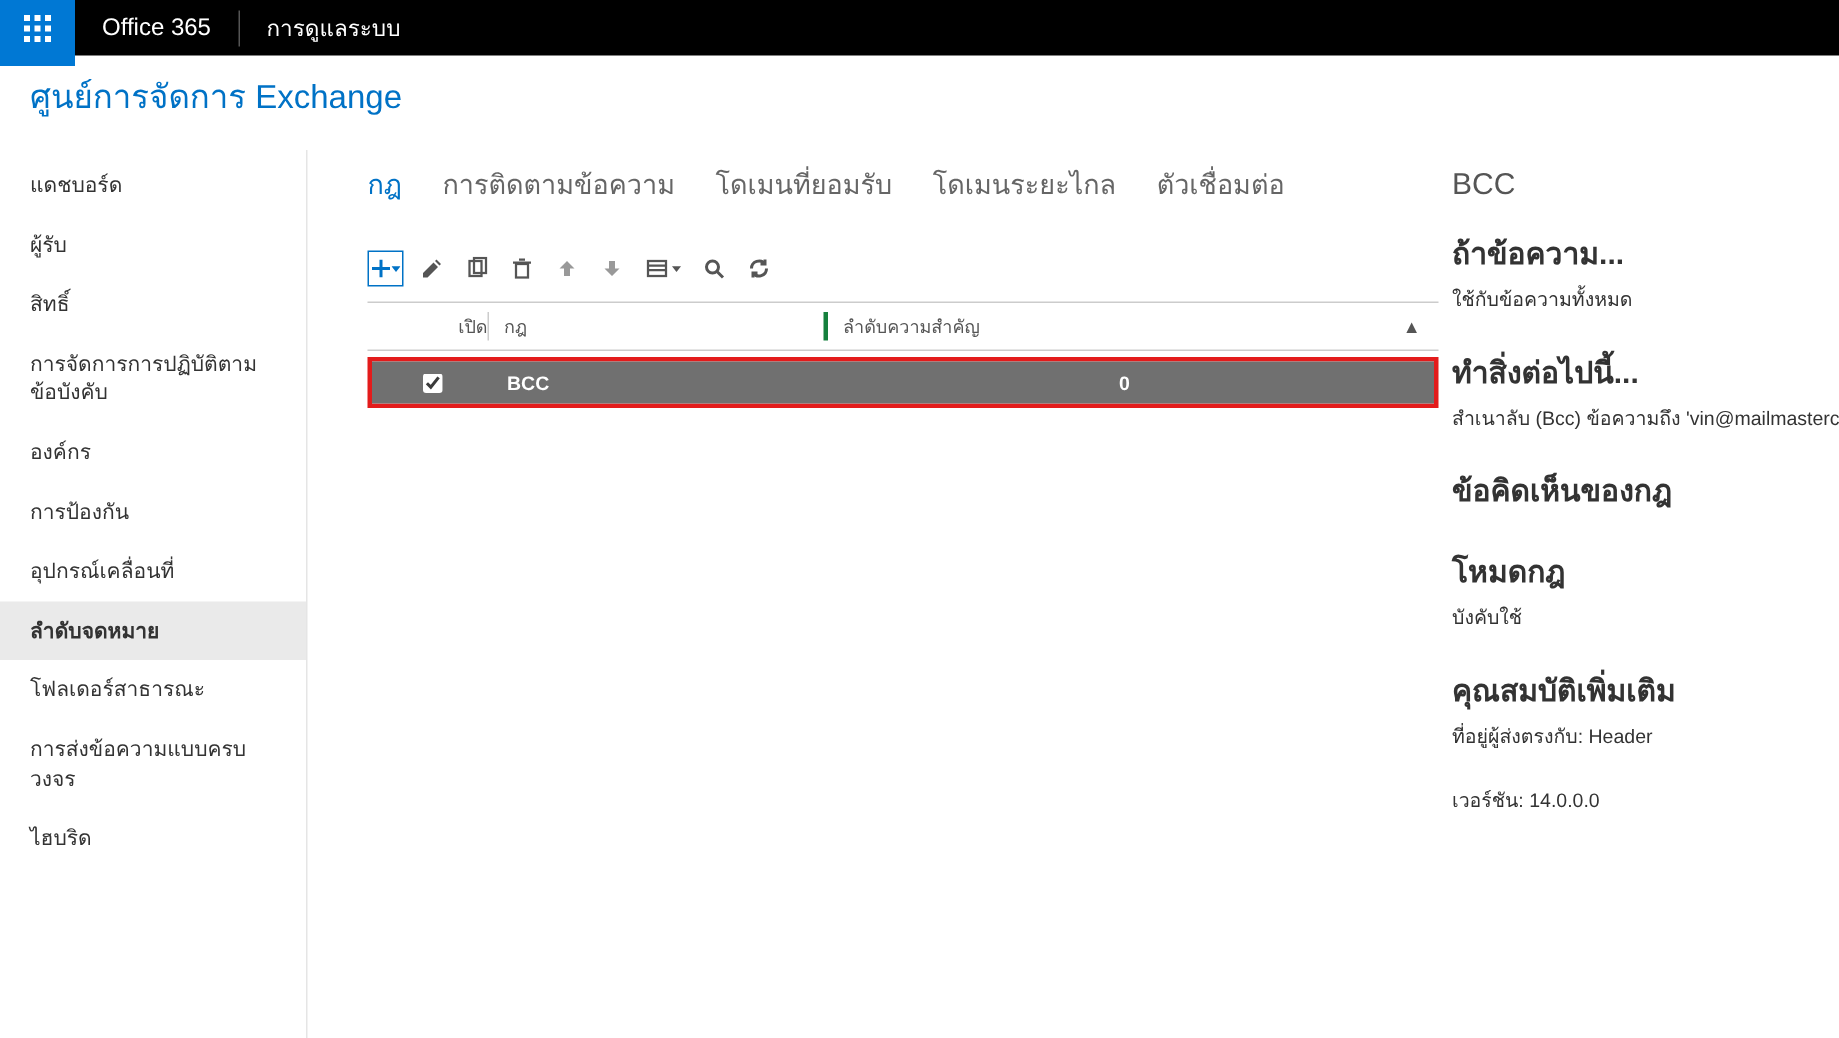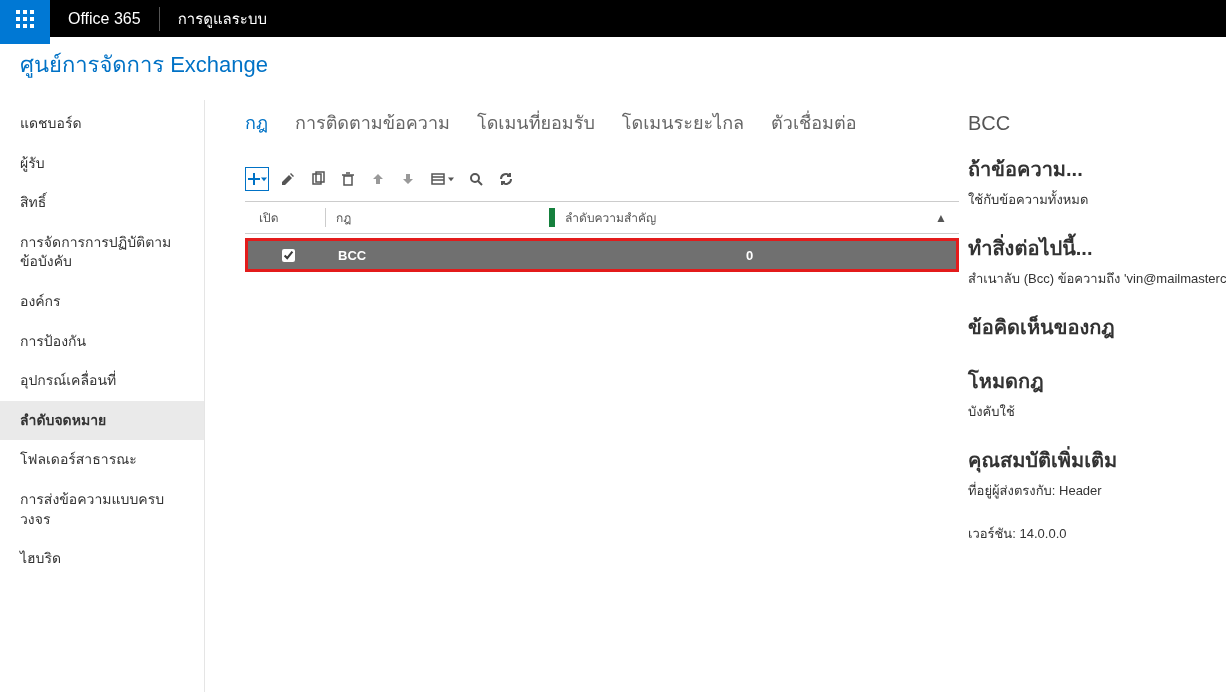--- a/index.html
+++ b/index.html
@@ -33,23 +33,23 @@
 
 .toolbar { display: flex; align-items: center; gap: 8px; padding: 6px 0 10px 0; }
 .toolbar .btn { width: 22px; height: 22px; display: inline-flex; align-items: center; justify-content: center; cursor: pointer; color: #555; }
 .toolbar .btn svg { width: 16px; height: 16px; }
 .toolbar .btn.addbtn { border: 1px solid #0072c6; color: #0072c6; width: 24px; height: 24px; }
 .toolbar .btn.addbtn svg { width: 12px; height: 12px; }
 
 
 .table-wrap { width: 714px; }
 .thead { display: flex; font-size: 12px; color: #555; padding: 6px 0; border-top: 1px solid #ccc; border-bottom: 1px solid #ccc; }
-.th-on { width: 80px; padding-left: 14px; }
+.th-on { width: 80px; padding-left: 14px; text-align: right; }
 .th-rule { flex: 1; border-left: 1px solid #ccc; padding-left: 10px; }
-.th-pri { width: 410px; border-left: 6px solid #15803d; padding-left: 10px; display: flex; align-items: center; }
+.th-pri { width: 410px; border-left: 3px solid #15803d; padding-left: 10px; display: flex; align-items: center; }
 .th-pri .sorticon { margin-left: auto; margin-right: 12px; }
 
 .trow-wrap { border: 3px solid #e31b1b; margin-top: 4px; }
 .trow { display: flex; align-items: center; height: 28px; background: #707070; color: #fff; font-size: 13px; font-weight: 600; }
 .td-on { width: 80px; display: flex; justify-content: center; padding-left: 0; }
 .td-on input { accent-color: #fff; }
 .td-rule { flex: 1; padding-left: 10px; }
 .td-pri { width: 410px; padding-left: 200px; }
 
 

